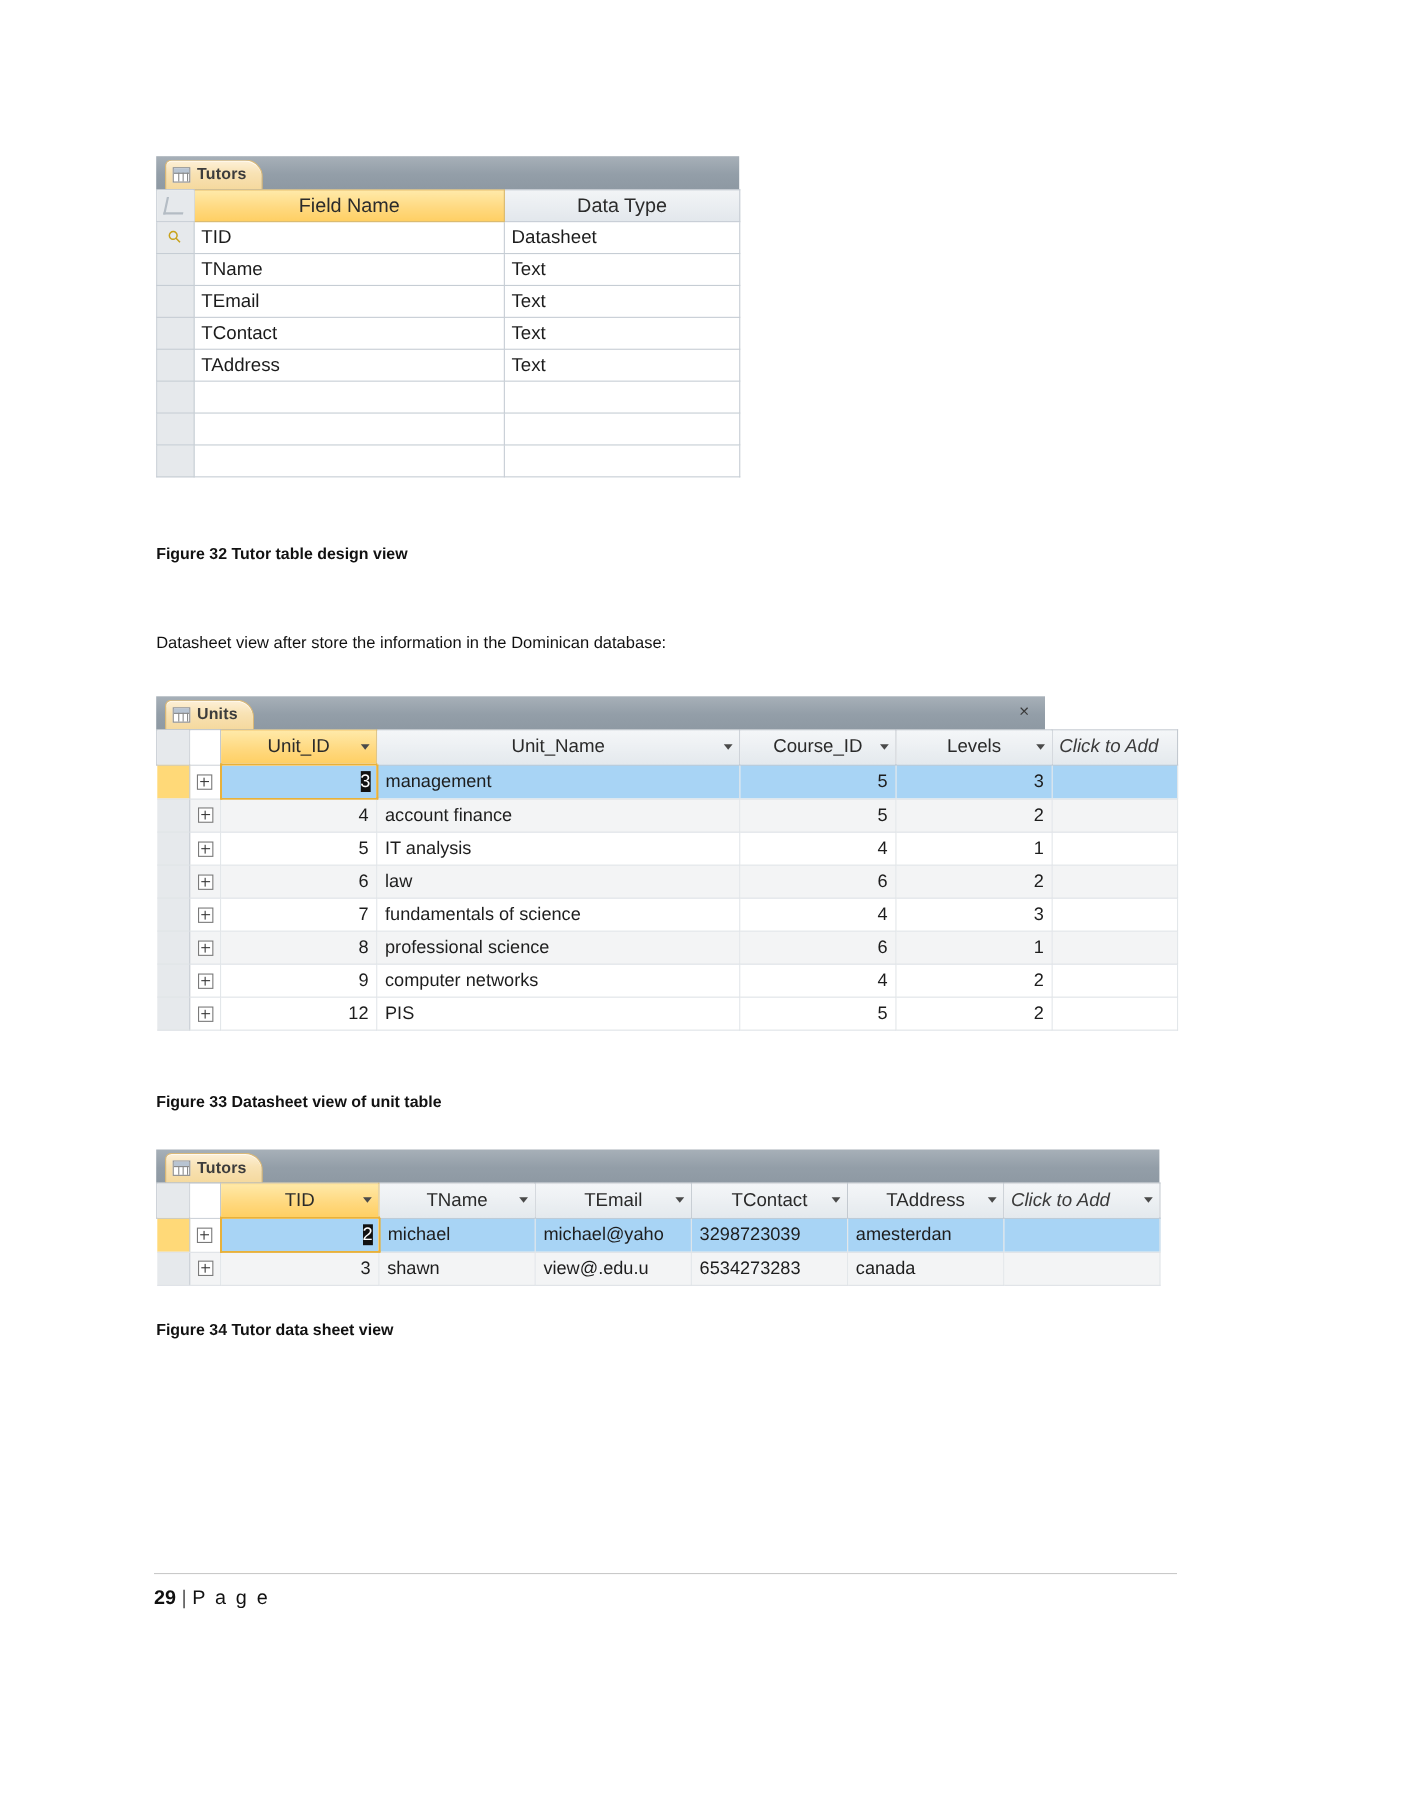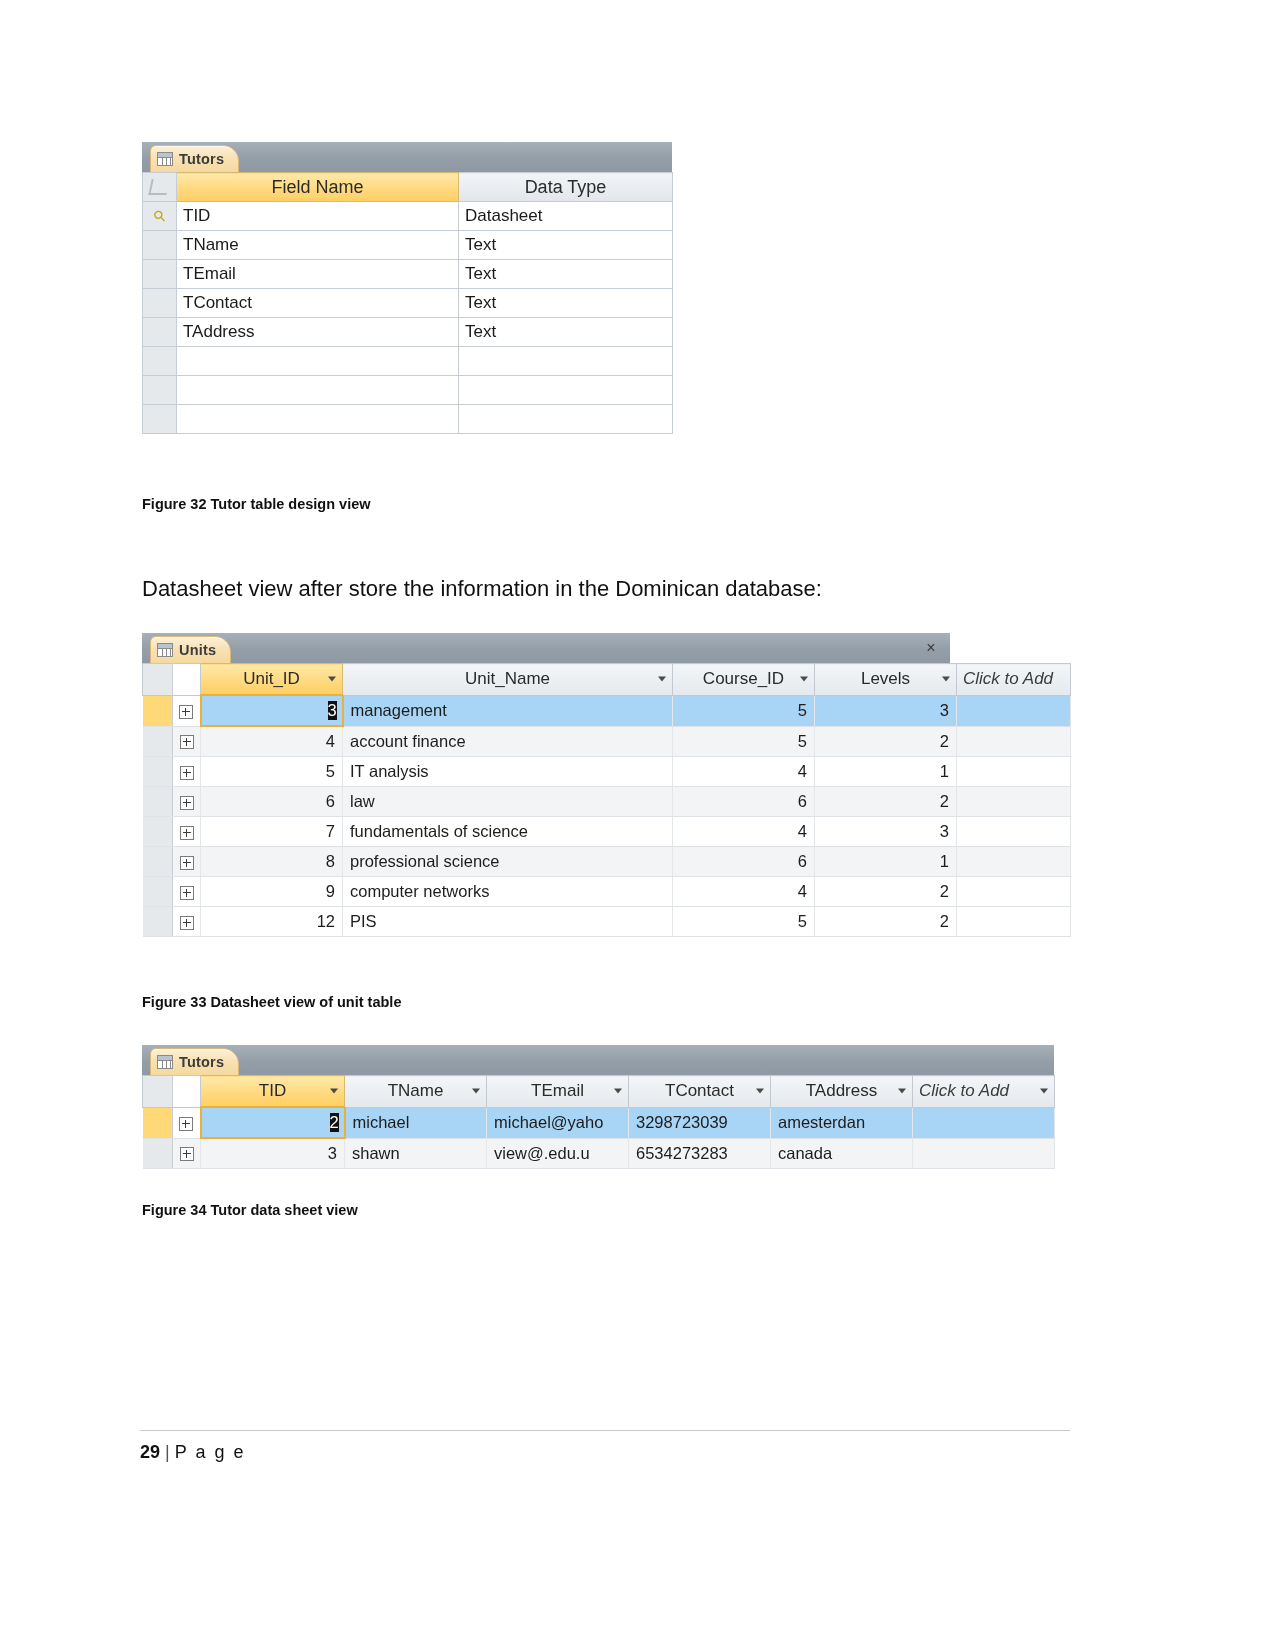--- a/index.html
+++ b/index.html
@@ -243,21 +243,21 @@
   
   .caption {
     position: absolute;
     font-size: 14.5px;
     font-weight: bold;
     color: #111111;
     white-space: nowrap;
   }
   .para {
     position: absolute;
-    font-size: 22px;
+    font-size: 15px;
     color: #111111;
     white-space: nowrap;
   }
   .footer-rule {
     position: absolute;
     left: 140px;
     right: 205px;
     top: 1430px;
     height: 1px;
     background: #c9c9c9;

